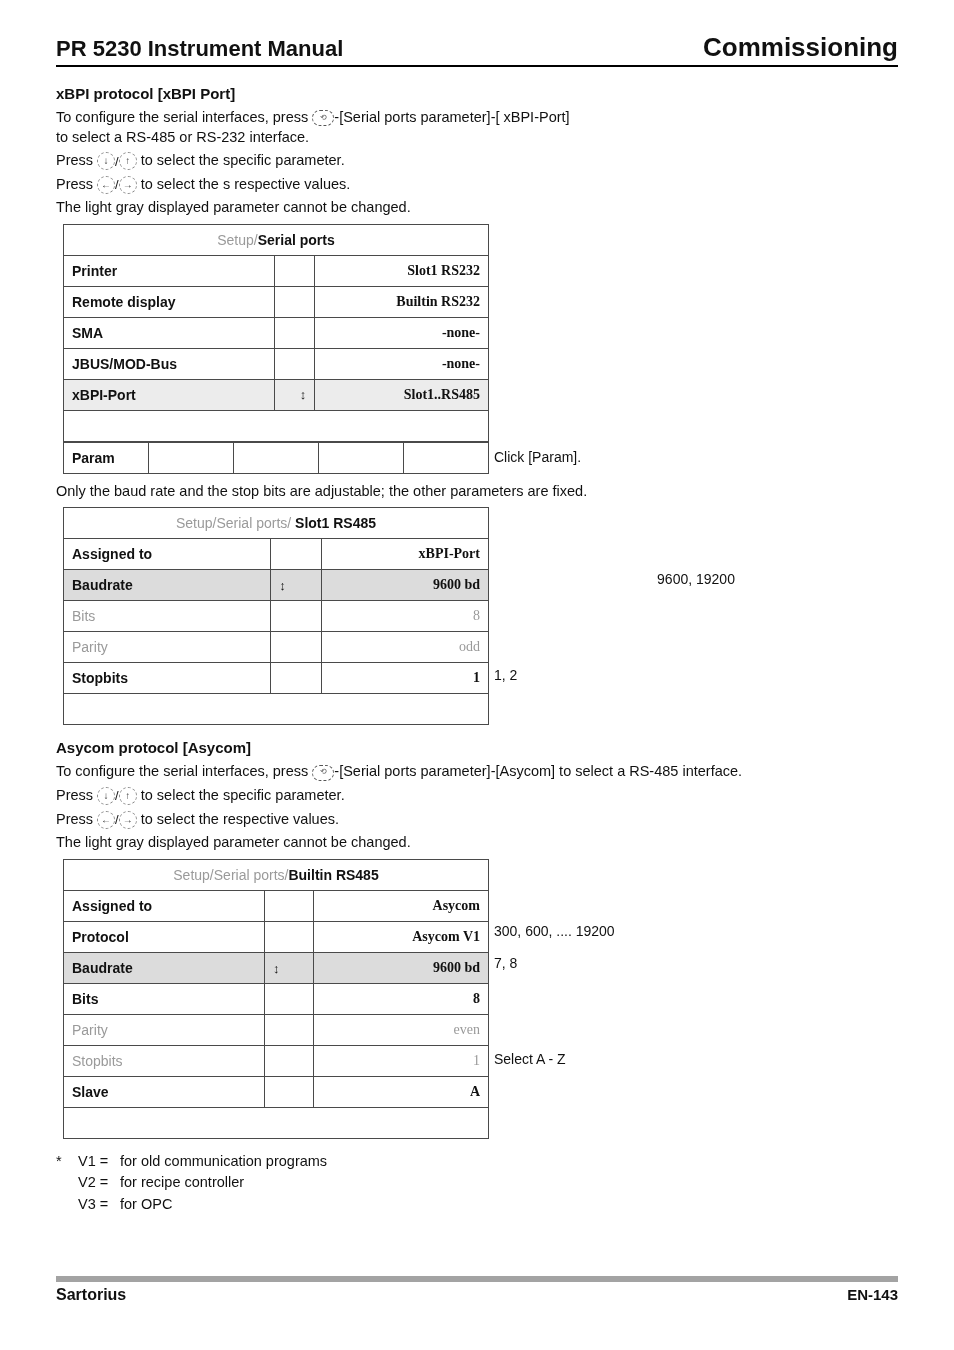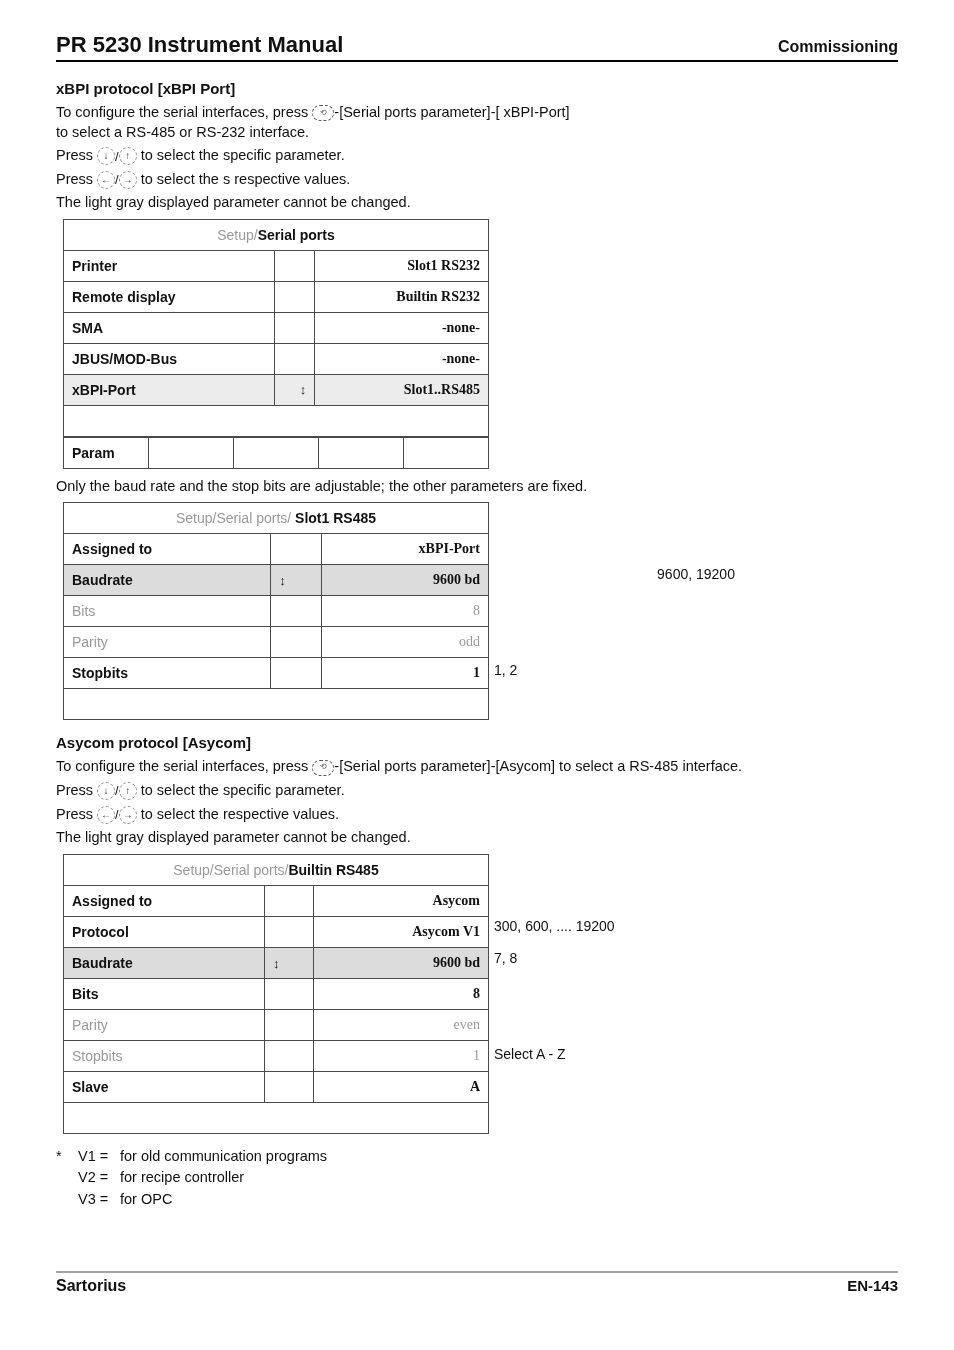--- a/index.html
+++ b/index.html
@@ -15,21 +15,21 @@
   }
   .hdr-row{
     display:flex;
     justify-content:space-between;
     align-items:baseline;
     border-bottom:2px solid #000;
     padding-bottom:2px;
     margin-bottom:18px;
   }
   .hdr-left{font-size:22px;font-weight:700;}
-  .hdr-right{font-size:16px;font-weight:700;}
+  .hdr-right{font-size:26px;font-weight:700;}
   .sub-h{font-size:15px;font-weight:700;margin:14px 0 6px 0;}
   p{font-size:14.5px;line-height:1.35;margin:4px 0;}
   .nowrap{white-space:normal;}
   .inline-icon{display:inline-block;vertical-align:middle;}
   .icon-setup{
     width:20px;height:14px;border:1px dashed #555;border-radius:10px;
     font-size:8px;display:inline-flex;align-items:center;justify-content:center;
     color:#555;
   }
   .icon-arrows{
@@ -67,21 +67,21 @@
   .shade{background:#ececec;}
   .shade-medium{background:#dcdcdc;}
   .up-down{
     display:inline-block;font-weight:700;font-size:13px;line-height:8px;text-align:center;
   }
   .soft-row td{height:28px;}
   .blank-row td{height:24px;}
 
   .footer-row{
     display:flex;justify-content:space-between;align-items:baseline;
-    border-top:2px solid #a3a3a3;
+    border-top:6px solid #a3a3a3;
     margin-top:160px;
     padding-top:4px;
   }
   .footer-left{font-size:16px;font-weight:700;}
   .footer-right{font-size:15px;font-weight:700;}
 
   .def-list{font-size:14.5px;margin-top:12px;}
   .def-row{display:flex;gap:8px;line-height:1.5;}
   .def-star{width:14px;}
   .def-sym{width:34px;}
@@ -168,20 +168,24 @@
               <tr class="soft-row">
             <td class="bold" style="width:20%;">Param</td>
             <td style="width:20%;"></td>
             <td style="width:20%;"></td>
             <td style="width:20%;"></td>
             <td style="width:20%;"></td>
           </tr>
         </tbody>
           </table>
       </div>
+      <div class="anno-col">
+        <div style="flex:1;"></div>
+        <div style="height:34px;display:flex;align-items:center;">Click [Param].</div>
+      </div>
     </div>
   </div>
 
   <p>Only the baud rate and the stop bits are adjustable; the other parameters are fixed.</p>
 
   <div class="outer-wrap">
     <div class="two-col">
       <div class="panel-col">
         <table class="panel">
           <tbody>

